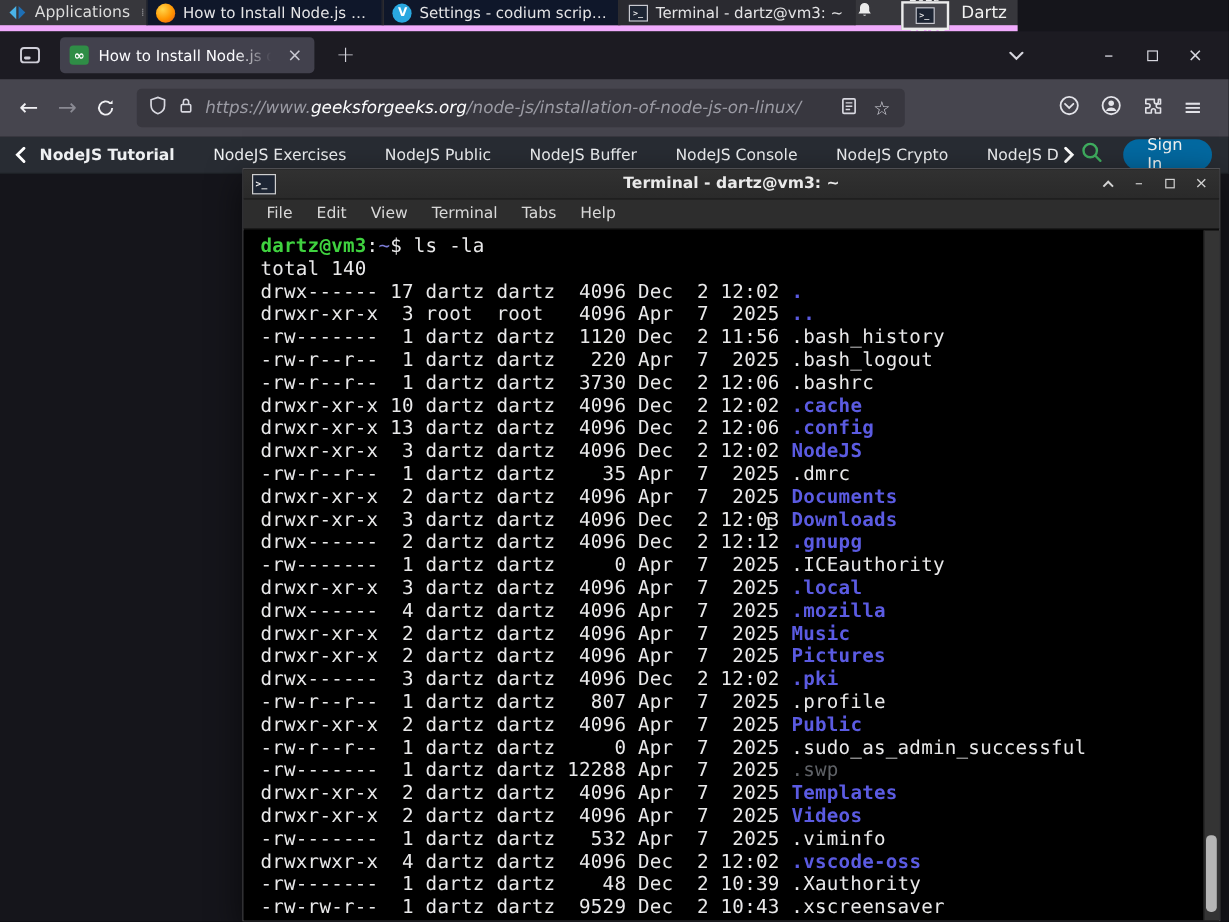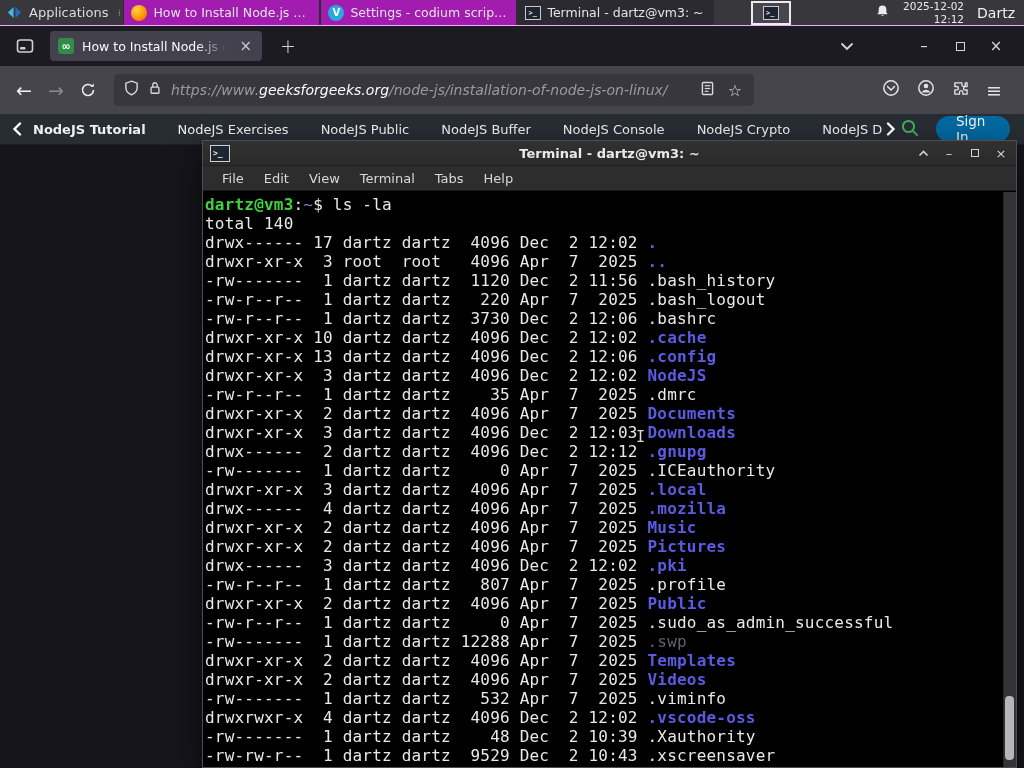--- a/index.html
+++ b/index.html
@@ -6,33 +6,33 @@
   html,body { width:1024px; height:768px; }
   body {
     position: relative; overflow: hidden;
     background: #15151b;
     font-family: "DejaVu Sans", "Liberation Sans", sans-serif;
     -webkit-font-smoothing: antialiased;
   }
 
   
   .panel {
-    position:absolute; top:0; left:0; width:1024px; height:26px;
+    position:absolute; top:0; left:0; width:848px; height:26px;
     background:#37373c; color:#dcdcdc; font-size:13px;
     display:flex; align-items:stretch; z-index:9;
-    border-bottom:1px solid #f0abfc;
+    border-bottom:5px solid #f0abfc;
     justify-content:space-between;
   }
   .apps-btn { display:flex; align-items:center; gap:6px; padding:0 6px 0 6px; }
   .apps-btn svg { display:block; }
   .grip { width:9px; display:flex; align-items:center; justify-content:center; color:#8b8b90; font-size:9px; letter-spacing:-1px; }
   .taskbar { display:flex; align-items:stretch; }
   .task-btn {
     width:197px; display:flex; align-items:center; gap:6px; padding:0 7px;
-    background:#a21caf; border-left:1px solid #2b2b30; border-right:1px solid #2b2b30;
+    background:#0f172a; border-left:1px solid #2b2b30; border-right:1px solid #2b2b30;
     font-size:12.5px; color:#e4e4e6; cursor:default;
   }
   .task-btn.active { background:#2a2a30; }
   .task-btn .lbl { overflow:hidden; white-space:nowrap; text-overflow:ellipsis; }
   .ic-ff { width:16px; height:16px; border-radius:50%; flex:none;
     background: radial-gradient(circle at 35% 30%, #ffd54a 0%, #ff9500 55%, #e6541d 100%); }
   .ic-vsc { width:16px; height:16px; border-radius:50%; flex:none; background:#2aa8e0;
     color:#fff; font-size:10px; font-weight:bold; display:flex; align-items:center; justify-content:center; }
   .ic-term { width:16px; height:14px; flex:none; background:#1d2533; border:1px solid #c9c9cf;
     color:#e8e8e8; font-size:7px; font-weight:bold; display:flex; align-items:center; justify-content:flex-start; padding-left:2px;
@@ -101,21 +101,21 @@
   .t-app-icon { width:20px; height:17px; background:#1d2533; border:1px solid #cfcfcf; z-index:1;
     color:#ececec; font-size:8px; font-weight:bold; font-family:"DejaVu Sans Mono",monospace;
     display:flex; align-items:center; padding-left:2px; }
   .t-controls { margin-left:auto; display:flex; align-items:center; gap:10px; z-index:1; color:#d2d2d2; }
   .t-ctl { width:16px; display:flex; align-items:center; justify-content:center; font-size:13px; }
   .t-ctl .maxbox { width:8px; height:8px; border:1.5px solid #d2d2d2; }
   .t-menu { height:25px; background:#2d2d2d; border-bottom:1px solid #1a1a1a;
     display:flex; align-items:center; font-size:13px; color:#d8d8d8; padding-left:9px; }
   .t-menu-item { padding:0 10px; }
   .t-body { position:absolute; top:51px; left:0; right:0; bottom:0; background:#000;
-    overflow:hidden; padding:3px 16px 0 2px; }
+    overflow:hidden; padding:3px 16px 0 14px; }
   .t-line { white-space:pre; font-family:"DejaVu Sans Mono","Liberation Mono",monospace;
     font-size:16px; line-height:19px; letter-spacing:.2px; color:#e9e9ea; }
   .c-g { color:#3fd23f; font-weight:bold; }
   .c-d { color:#5b5be2; font-weight:bold; }
   .c-b { color:#7d7dd8; }
   .c-dim { color:#5f6267; }
   .t-scroll-track { position:absolute; right:0; top:51px; bottom:0; width:13px; background:#343434; border-left:1px solid #262626; }
   .t-scroll-thumb { position:absolute; right:2px; top:504px; width:9px; height:64px; background:#b6b6b6; border-radius:4px; }
   .ibeam { position:absolute; left:433px; top:287px; color:#d8d8d8;
     font-family:"DejaVu Sans Mono",monospace; font-size:15px; z-index:6; }

